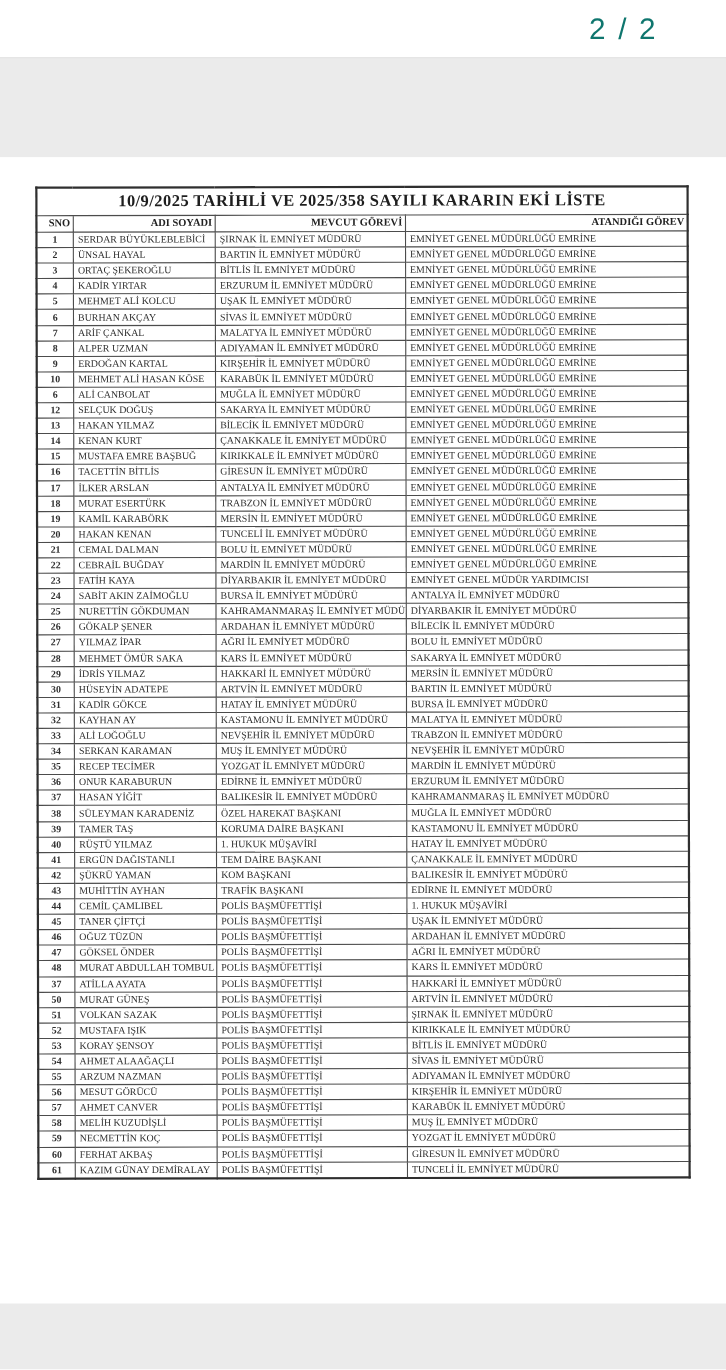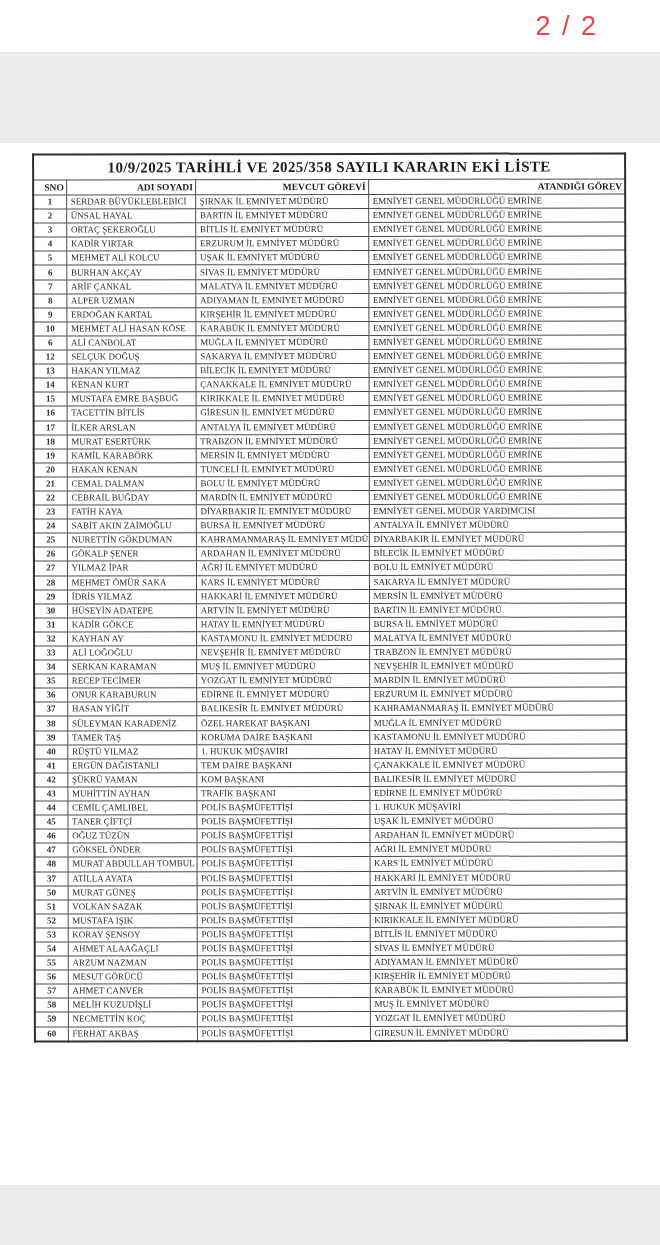--- a/index.html
+++ b/index.html
@@ -15,33 +15,33 @@
     background: #ffffff;
     display: flex;
     align-items: center;
     justify-content: flex-end;
     padding-right: 62px;
     box-sizing: border-box;
   }
   .page-indicator {
     font-family: "Liberation Sans", sans-serif;
     font-size: 27px;
-    color: #ef4444;
+    color: #0f766e;
     letter-spacing: 2px;
   }
   .band {
     background: #ebebeb;
   }
   .band-top { height: 90px; border-top: 1px solid #e3e3e3; }
   .band-bottom { height: 60px; position: absolute; left: 0; right: 0; bottom: 0; }
   .page {
     background: #ffffff;
     height: 1043px;
     box-sizing: border-box;
-    padding: 10px 0 0 33px;
+    padding: 26px 0 0 33px;
   }
   table.doc {
     border-collapse: collapse;
     width: 594px;
     table-layout: fixed;
     transform: rotate(-0.12deg);
     color: #2d2d2d;
   }
   table.doc th, table.doc td {
     border: 1px solid #4c4c4c;
@@ -466,19 +466,25 @@
             <td>NECMETTİN KOÇ</td>
             <td>POLİS BAŞMÜFETTİŞİ</td>
             <td>YOZGAT İL EMNİYET MÜDÜRÜ</td>
           </tr>
           <tr>
             <td class="sno">60</td>
             <td>FERHAT AKBAŞ</td>
             <td>POLİS BAŞMÜFETTİŞİ</td>
             <td>GİRESUN İL EMNİYET MÜDÜRÜ</td>
           </tr>
+          <tr>
+            <td class="sno">61</td>
+            <td>KAZIM GÜNAY DEMİRALAY</td>
+            <td>POLİS BAŞMÜFETTİŞİ</td>
+            <td>TUNCELİ İL EMNİYET MÜDÜRÜ</td>
+          </tr>
         </tbody>
     </table>
   </div>
 
   <div class="band band-bottom"></div>
 
 </div>
 
 </body></html>

